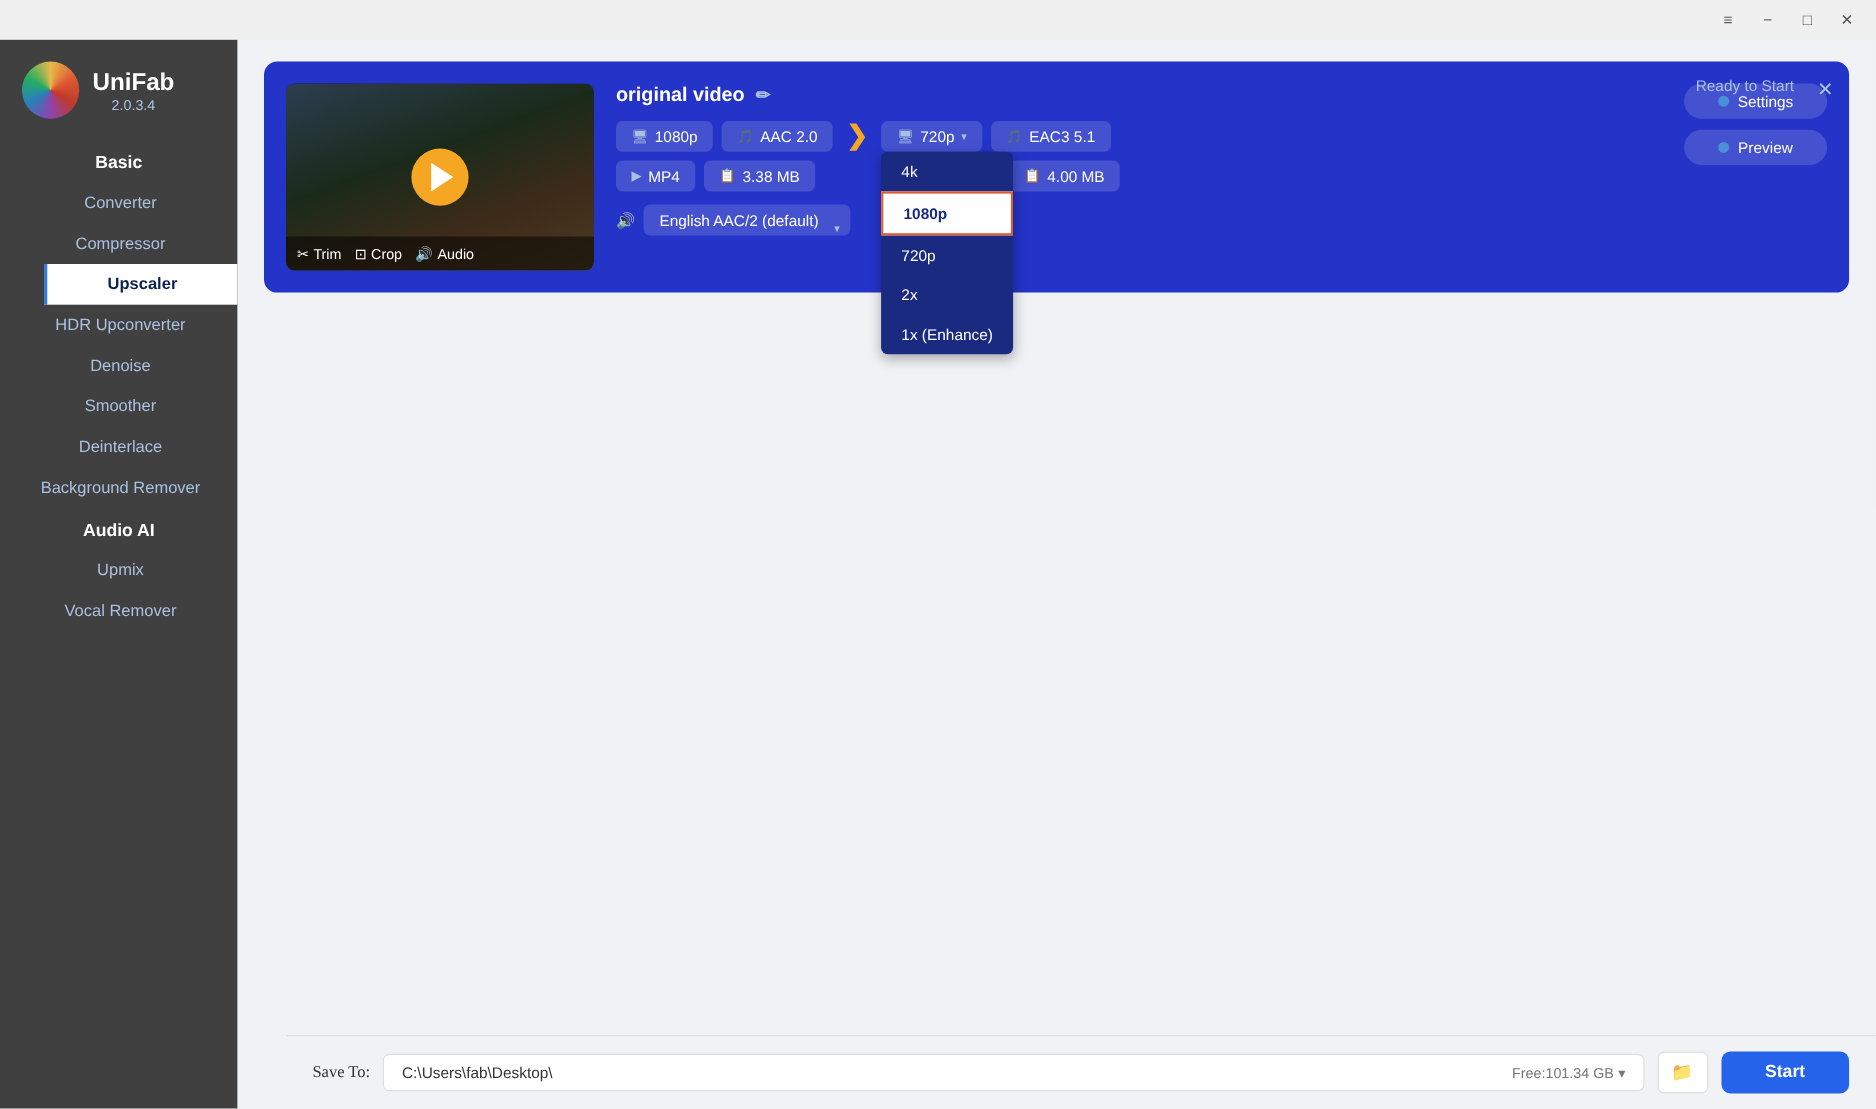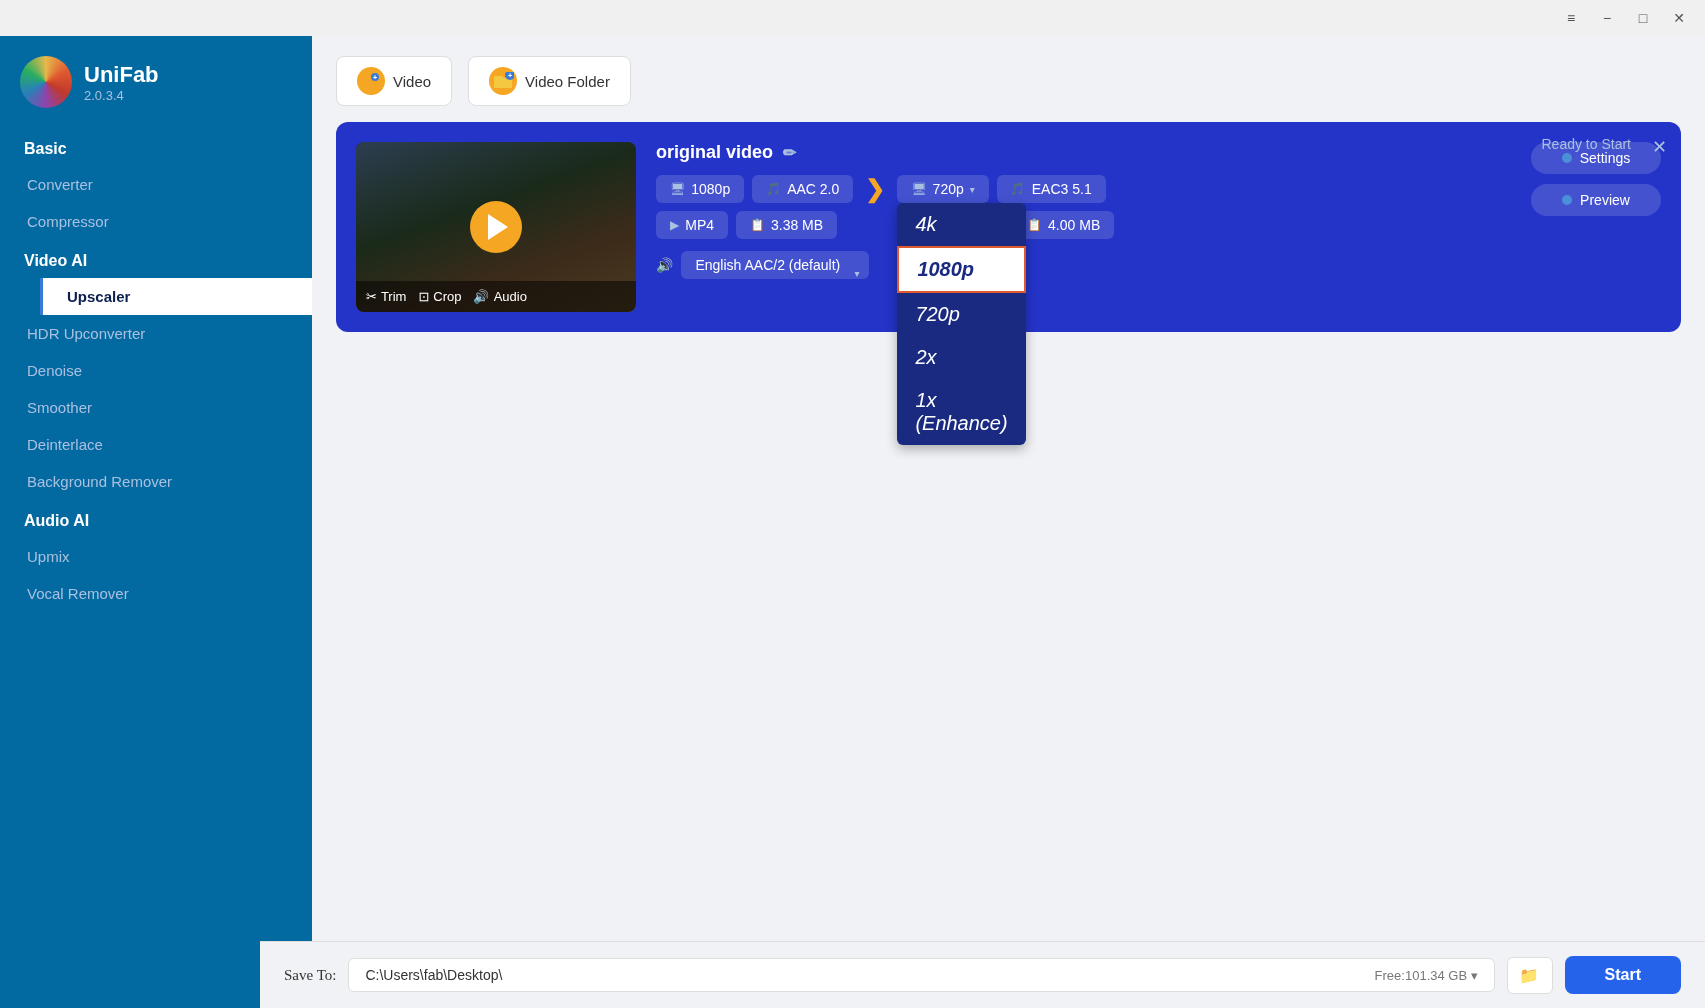--- a/index.html
+++ b/index.html
@@ -23,27 +23,28 @@
     }
 
     .app-container {
       display: flex;
       flex: 1;
       overflow: hidden;
     }
 
     
     .sidebar {
-      width: 312px;
-      background: #0369a1;
+      width: 216px;
+      background: #404040;
       display: flex;
       flex-direction: column;
       flex-shrink: 0;
       overflow-y: auto;
       padding-bottom: 20px;
+      text-align: center;
     }
 
     .logo-area {
       display: flex;
       align-items: center;
       padding: 20px 20px 20px 20px;
       gap: 12px;
     }
     .logo-icon {
       width: 52px; height: 52px;
@@ -280,23 +281,22 @@
       background: #1a2a80;
       border-radius: 6px;
       min-width: 120px;
       z-index: 100;
       overflow: hidden;
       box-shadow: 0 4px 12px rgba(0,0,0,0.3);
     }
     .dropdown-item {
       padding: 10px 18px;
       color: white;
-      font-size: 20px;
-      cursor: pointer;
-      font-style: italic;
+      font-size: 14px;
+      cursor: pointer;
     }
     .dropdown-item.selected {
       background: white;
       color: #1a2a80;
       font-weight: bold;
       border: 2px solid #e05a30;
     }
 
     
     .bottom-bar {
@@ -367,57 +367,34 @@
       <div class="logo-text">
         <span class="logo-name">UniFab</span>
         <span class="logo-version">2.0.3.4</span>
       </div>
     </div>
 
     <div class="sidebar-section-label">Basic</div>
     <div class="sidebar-item">Converter</div>
     <div class="sidebar-item">Compressor</div>
 
-    <div class="sidebar-section-label">Video AI</div>
     <div class="sidebar-item active">Upscaler</div>
     <div class="sidebar-item">HDR Upconverter</div>
     <div class="sidebar-item">Denoise</div>
     <div class="sidebar-item">Smoother</div>
     <div class="sidebar-item">Deinterlace</div>
     <div class="sidebar-item">Background Remover</div>
 
     <div class="sidebar-section-label">Audio AI</div>
     <div class="sidebar-item">Upmix</div>
     <div class="sidebar-item">Vocal Remover</div>
   </div>
 
   <div class="main-content">
 
-    <div class="toolbar">
-      <button class="add-btn">
-        <div class="add-btn-icon">
-          <svg width="16" height="16" viewBox="0 0 16 16" fill="none">
-            <rect x="2" y="4" width="12" height="9" rx="1.5" fill="#f5a623"></rect>
-            <circle cx="12" cy="4" r="4" fill="#3a7bd5"></circle>
-            <text x="12" y="7" text-anchor="middle" fill="white" font-size="7" font-weight="bold">+</text>
-          </svg>
-        </div>
-        <span>Video</span>
-      </button>
-      <button class="add-btn">
-        <div class="add-btn-icon" style="background:#f5a623; display:flex; align-items:center; justify-content:center;">
-          <svg width="22" height="18" viewBox="0 0 22 18" fill="none">
-            <path d="M2 4h8l2 2h8v10H2z" fill="#f5c842"></path>
-            <circle cx="18" cy="3" r="5" fill="#3a7bd5"></circle>
-            <text x="18" y="6" text-anchor="middle" fill="white" font-size="7" font-weight="bold">+</text>
-          </svg>
-        </div>
-        <span>Video Folder</span>
-      </button>
-    </div>
 
     <div class="video-card">
       <span class="ready-text">Ready to Start</span>
       <span class="close-card-btn">✕</span>
 
       <div class="video-thumbnail">
         <div class="video-thumbnail-bg"></div>
         <div class="play-button"></div>
         <div class="video-controls">
           <div class="video-ctrl-btn">

